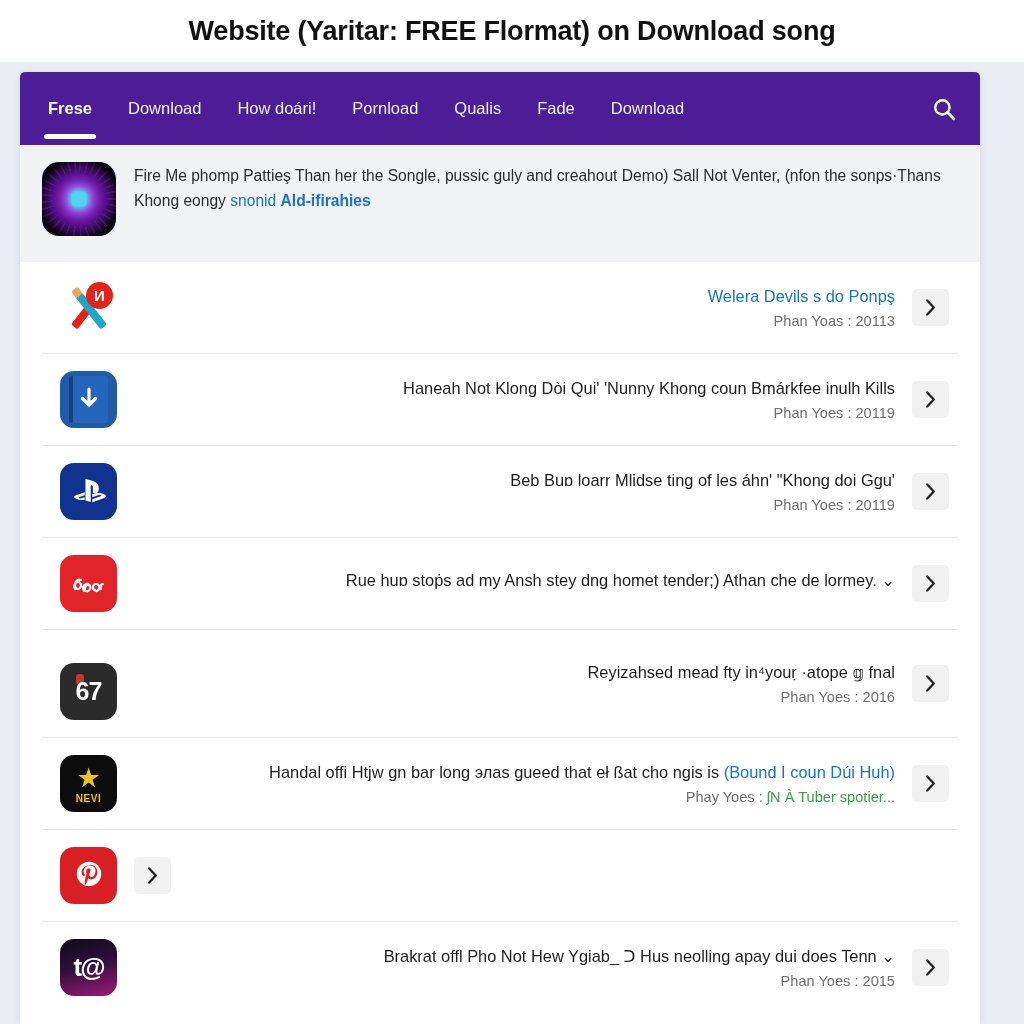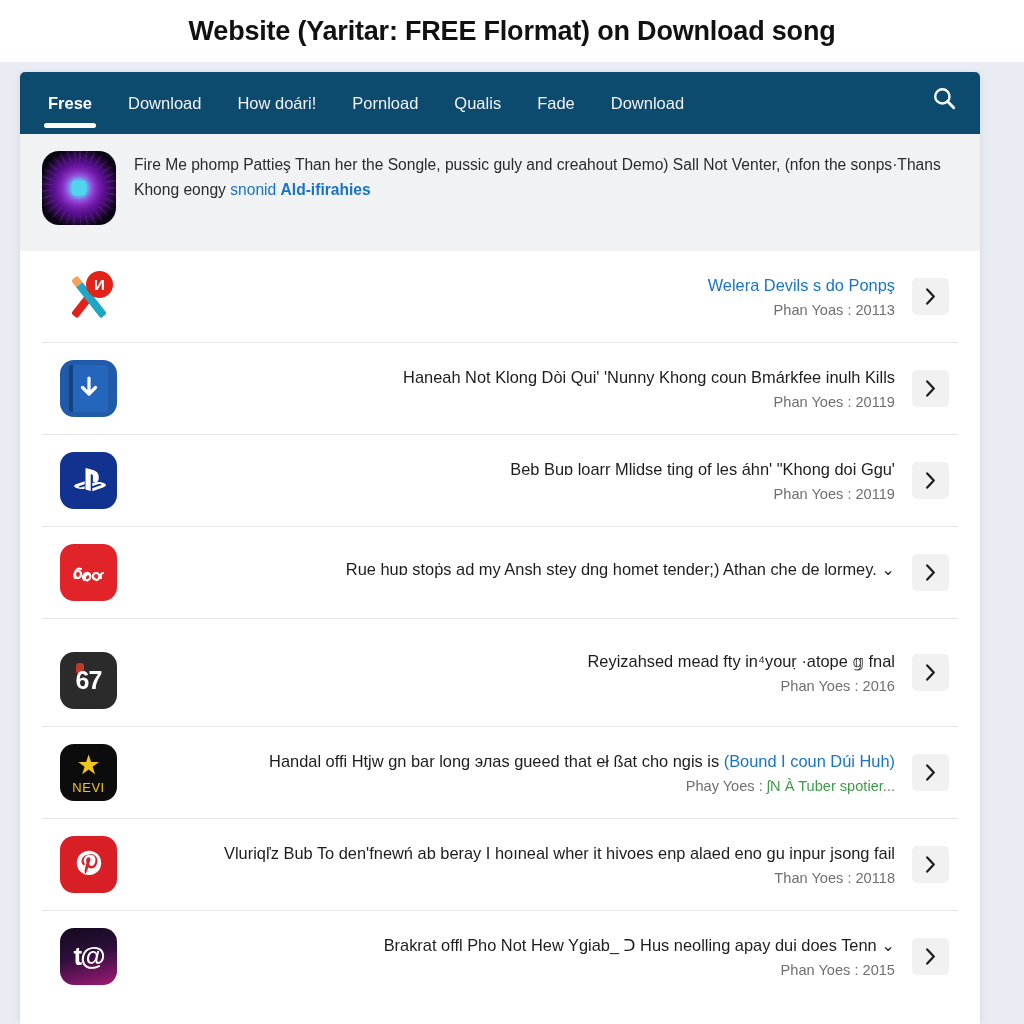--- a/index.html
+++ b/index.html
@@ -42,22 +42,22 @@
     height: 952px;
     background: #ffffff;
     border-radius: 5px 5px 0 0;
     overflow: hidden;
     box-shadow: 0 1px 6px rgba(0,0,0,0.10);
   }
 
   
   .navbar {
     position: relative;
-    height: 62px;
-    background: #0c4a6e;
+    height: 73px;
+    background: #4c1d95;
     display: flex;
     align-items: flex-end;
     padding: 0 0 0 28px;
   }
   .nav-items {
     display: flex;
     align-items: center;
     height: 100%;
     flex: 1;
   }
@@ -233,21 +233,21 @@
 
   .ic-ps { background: #11328f; }
 
   .ic-red { background: #e02429; }
 
   .ic-67 { background: #2b2b2b; color: #ffffff; font-size: 25px; font-weight: bold; letter-spacing: -1px; margin-top: 16px; }
   .ic-67 .dot { position: absolute; left: 16px; top: 11px; width: 8px; height: 11px; background: #c0392b; border-radius: 3px; }
 
   .ic-star { background: #0c0c0c; flex-direction: column; gap: 1px; }
   .ic-star .star-glyph { font-size: 27px; color: #f0c419; line-height: 1; margin-top: 2px; }
-  .ic-star .star-label { font-size: 13px; font-weight: normal; color: #f0c419; letter-spacing: 0.5px; text-align: center; }
+  .ic-star .star-label { font-size: 10px; font-weight: bold; color: #f0c419; letter-spacing: 0.5px; text-align: center; }
 
   .ic-pin { background: #d81f26; }
 
   .ic-t { background: linear-gradient(165deg, #120a1c 0%, #2c0f3a 45%, #a21a78 100%); }
   .ic-t .glyph { color: #ffffff; font-size: 26px; font-weight: bold; letter-spacing: -2px; }
 </style>
 </head>
 <body>
 
 <div class="page-heading">
@@ -405,24 +405,20 @@
       </div>
     </div>
 
     <div class="result-row">
       <div class="row-icon ic-pin">
         <svg width="34" height="34" viewBox="0 0 32 32">
           <circle cx="16" cy="14" r="11.5" fill="#ffffff"></circle>
           <path d="M16.6 6.2c-5 0-7.6 3.3-7.6 6.2 0 1.7.7 3.2 2.2 3.8.3.1.5 0 .6-.3l.2-.9c.1-.3 0-.4-.2-.6-.5-.6-.8-1.3-.8-2.4 0-3 2.3-5.7 6-5.7 3.3 0 5.1 1.9 5.1 4.5 0 3.4-1.6 6.2-3.9 6.2-1.3 0-2.2-1-1.9-2.3.4-1.6 1.1-3.2 1.1-4.3 0-1-.6-1.8-1.7-1.8-1.3 0-2.4 1.3-2.4 3.1 0 1.1.4 1.9.4 1.9l-1.6 6.4c-.4 1.8-.1 4.1 0 4.3 0 .1.2.2.3.1.1-.1 1.5-1.8 2-3.5l.8-3c.4.7 1.5 1.3 2.7 1.3 3.6 0 6-3.2 6-7.5 0-3.2-2.8-6.3-7.3-6.3z" fill="#d81f26"></path>
         </svg>
       </div>
-      <div class="row-text">
-        <div class="row-title">Vluriqľz Bub To den'fnewń ab beray I hoıneal wher it hivoes enp alaed eno gu inpur jsong fail</div>
-        <div class="row-sub">Than Yoes : 20118</div>
-      </div>
       <div class="row-caret">
         <svg width="13" height="17" viewBox="0 0 12 18">
             <path d="M2.5 1.5L9.5 9l-7 7.5" stroke="#1d1d1d" stroke-width="2.3" fill="none" stroke-linecap="round" stroke-linejoin="round"></path>
           </svg>
       </div>
     </div>
 
     <div class="result-row">
       <div class="row-icon ic-t">
         <span class="glyph">t@</span>

